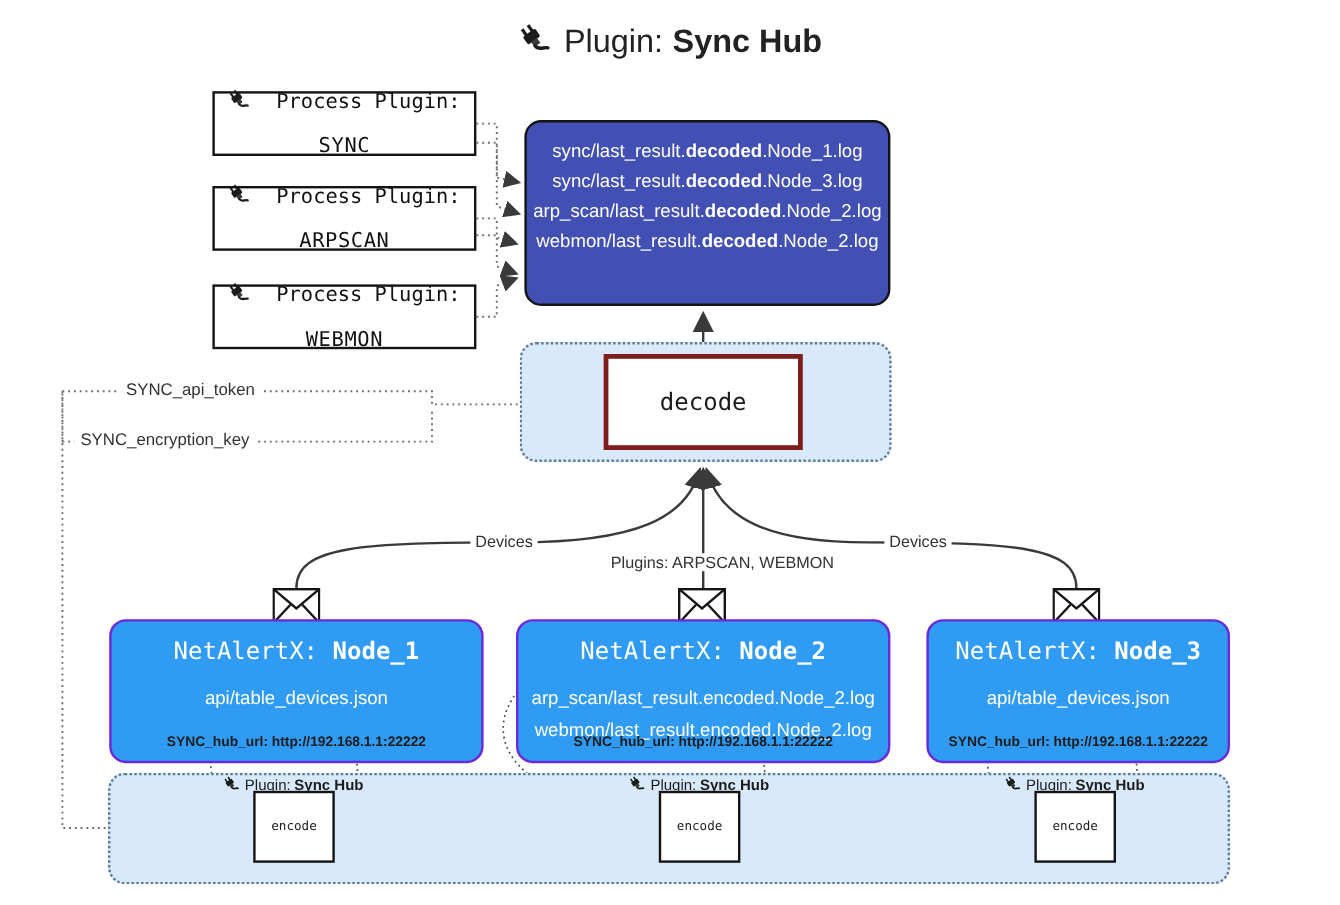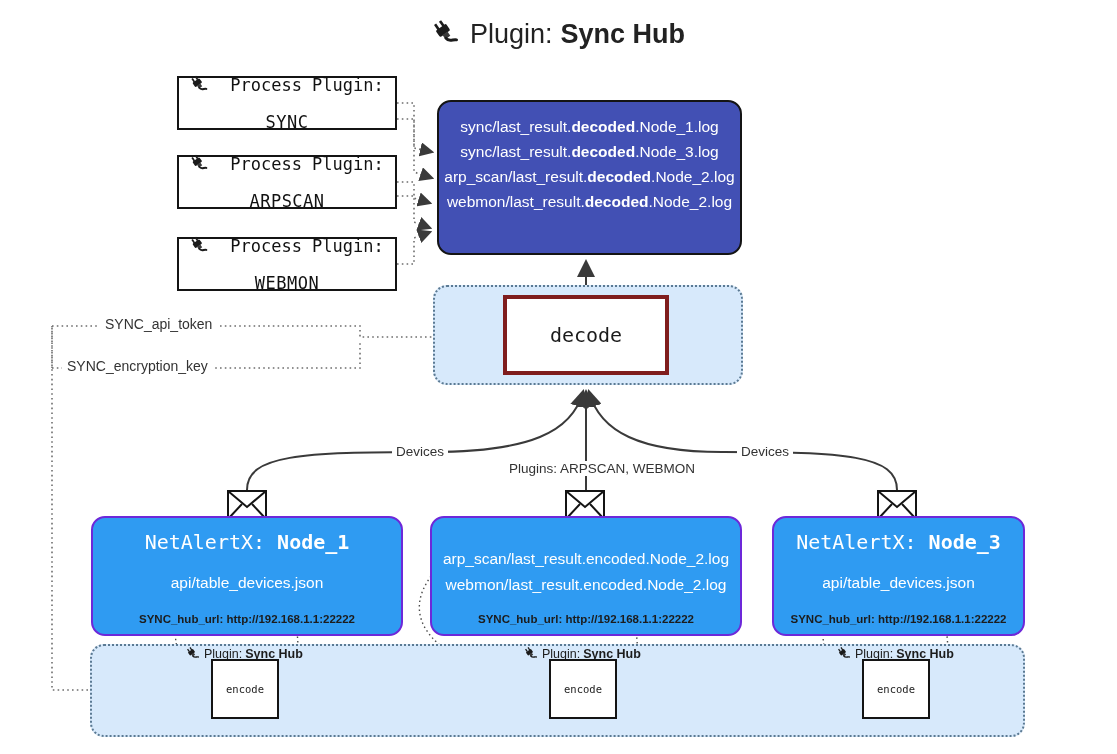--- a/index.html
+++ b/index.html
@@ -252,20 +252,23 @@
     <div class="ntitle">
       <span>NetAlertX:</span> <b>Node_1</b>
     </div>
     <div class="nlines">
       <div class="nline">api/table_devices.json</div>
     </div>
     <div class="nfoot">SYNC_hub_url: http://192.168.1.1:22222</div>
   </div>
 
   <div class="abs node" style="left:430px;top:516px;width:312px;height:120px;position:absolute;">
+    <div class="ntitle">
+      <span>NetAlertX:</span> <b>Node_2</b>
+    </div>
     <div class="nlines">
       <div class="nline">arp_scan/last_result.encoded.Node_2.log</div>
       <div class="nline">webmon/last_result.encoded.Node_2.log</div>
     </div>
     <div class="nfoot">SYNC_hub_url: http://192.168.1.1:22222</div>
   </div>
 
   <div class="abs node" style="left:772px;top:516px;width:253px;height:120px;position:absolute;">
     <div class="ntitle">
       <span>NetAlertX:</span> <b>Node_3</b>

